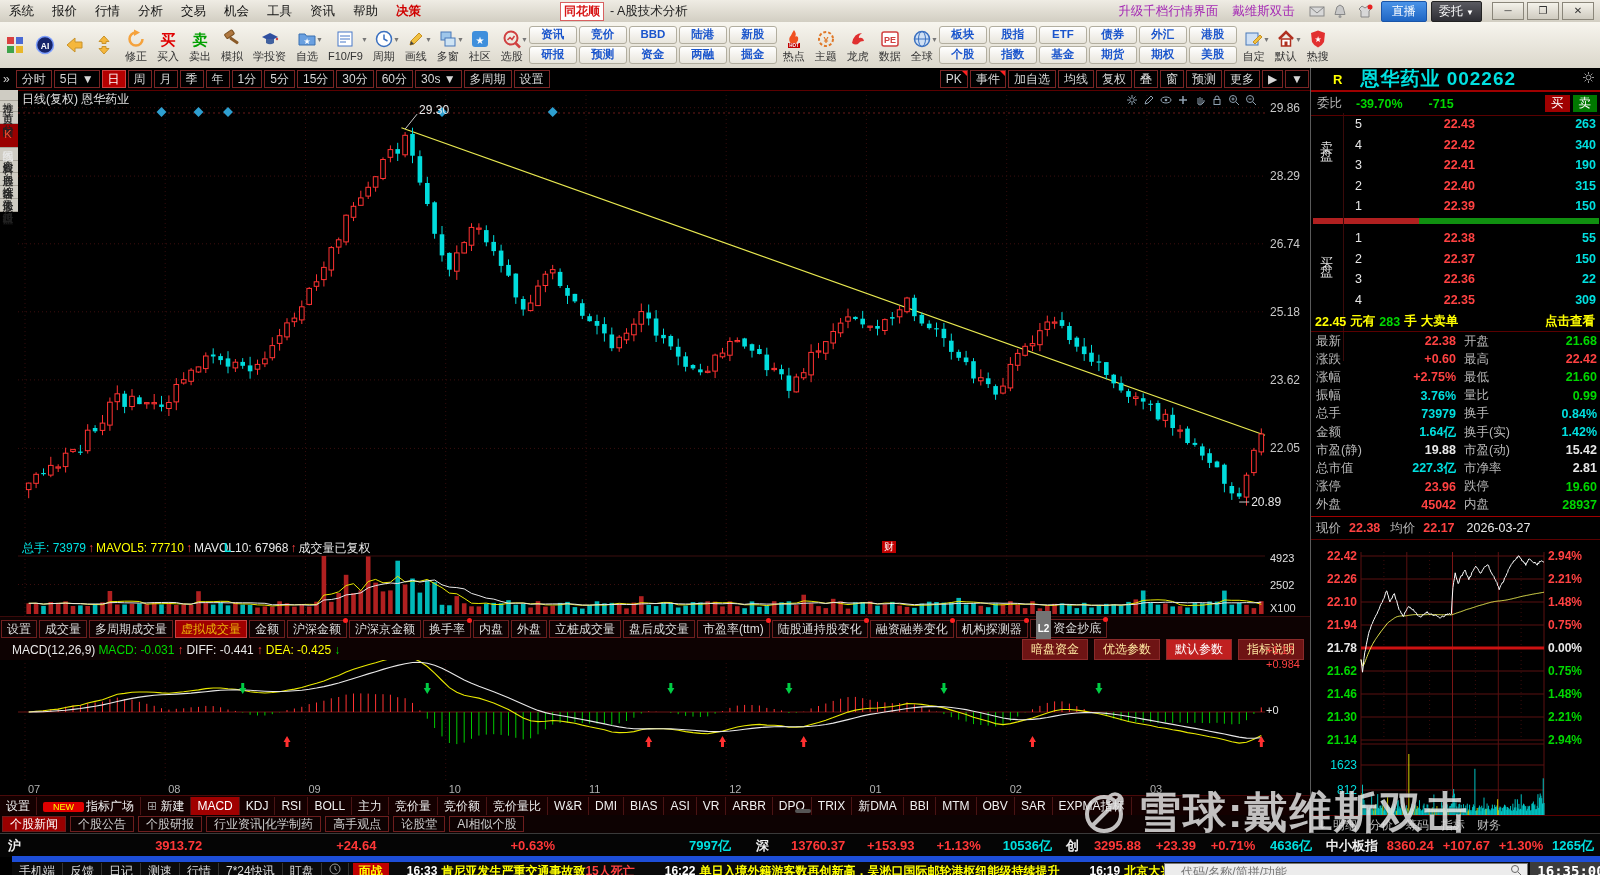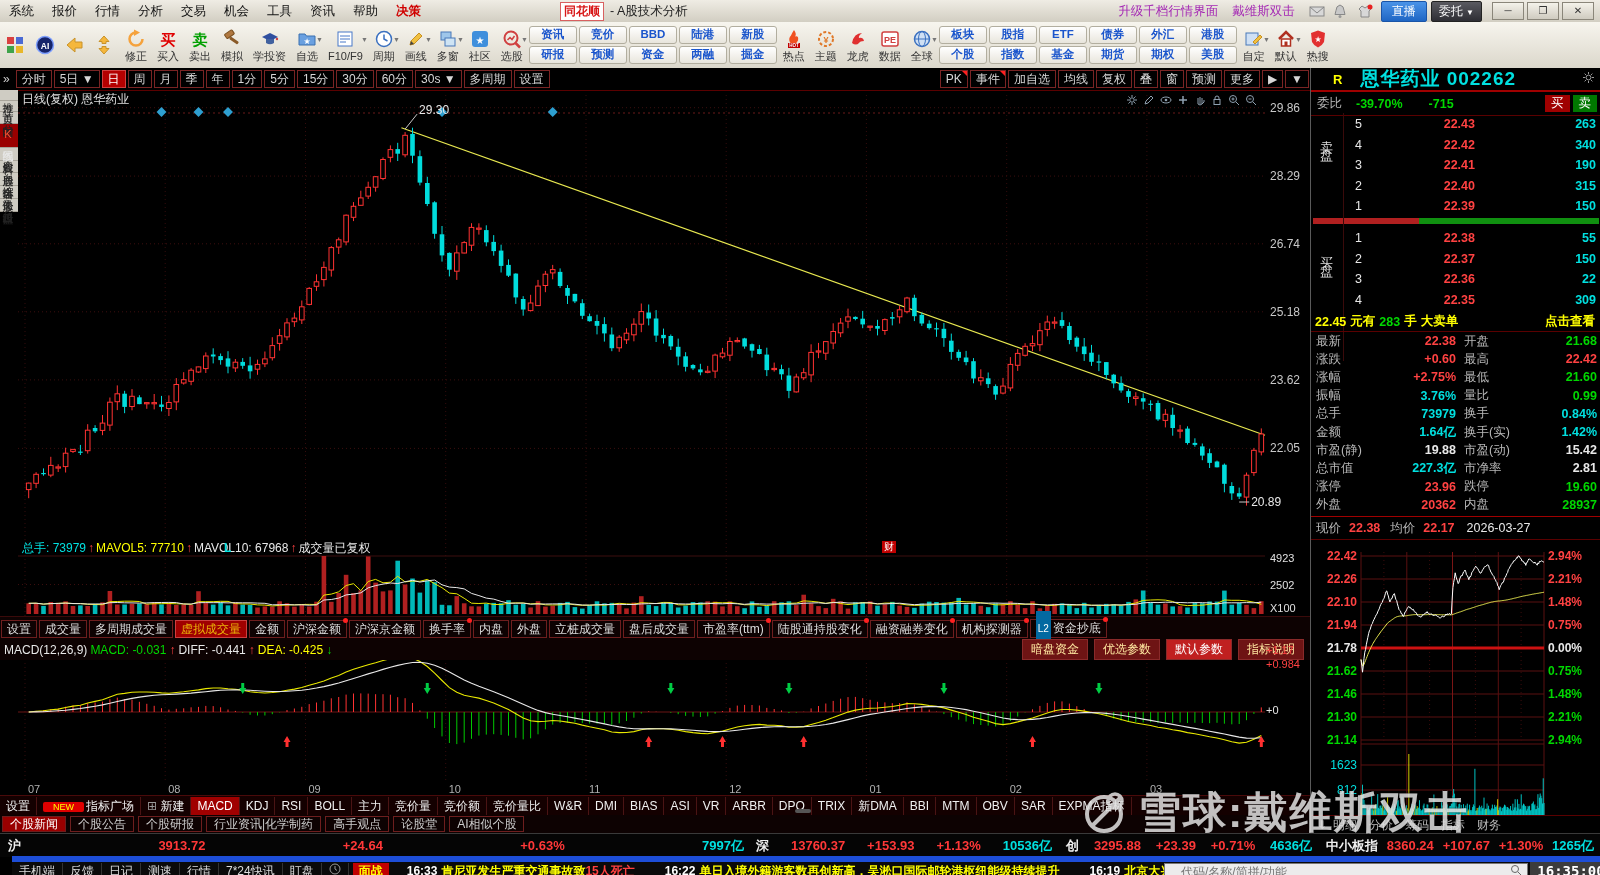--- a/index.html
+++ b/index.html
@@ -57,23 +57,23 @@
   #vol-header span{margin-right:2px;}
   #flagL{left:224px;top:541px;color:#00e0e0;font-weight:bold;font-size:12px;}
   #flag-cai{left:882px;top:541px;background:#c00000;color:#fff;font-size:10px;padding:0 2px;line-height:12px;}
   .tc-r{color:#ff4242;} .tc-g{color:#00d800;} .tc-c{color:#00e0e0;} .tc-w{color:#e8e8e8;} .tc-y{color:#ffff00;}
   
   #ind-tabs{left:0;top:616px;width:1310px;height:23px;background:#0d0202;display:flex;align-items:center;
     border-top:1px solid #3a0a0a;}
   .itab{border:1px solid #6e1e1e;color:#ddd;font-size:12px;padding:1px 5px;margin:0 1px;position:relative;line-height:14px;}
   .itab.sel{background:#a00000;color:#eab308;border-color:#cc4040;}
   .itab .dot{position:absolute;right:-2px;top:-3px;width:5px;height:5px;border-radius:50%;background:#ff2020;}
-  .l2badge{background:#0369a1;color:#fff;font-size:10px;font-weight:normal;padding:12px 2px;margin-right:2px;}
+  .l2badge{background:#737373;color:#fff;font-size:10px;font-weight:bold;padding:12px 2px;margin-right:2px;}
   #macd-header{left:0;top:639px;width:1310px;height:21px;background:#0d0202;display:flex;align-items:center;font-size:12px;}
-  #macd-header .left{margin-left:4px;}
+  #macd-header .left{margin-left:12px;}
   #macd-header span{margin-right:3px;}
   .mbtns{margin-left:auto;display:flex;margin-right:6px;justify-content:space-between;}
   .mbtn{background:#6e1414;color:#ffe8a0;font-size:12px;padding:1px 8px;margin-left:3px;border:1px solid #8a2a2a;}
   .mbtn.sel{background:#c02020;color:#fff;}
   .macd-ylabel{font-size:11px;position:absolute;left:1266px;}
   
   #bottom-tabs{left:0;top:795px;width:1310px;height:20px;background:#140000;display:flex;align-items:center;
     border-top:1px solid #4a0a0a;overflow:hidden;}
   .btab{color:#f0f0f0;font-size:12px;padding:0 6px;border-right:1px solid #4a1414;line-height:18px;position:relative;white-space:nowrap;}
   .btab.sel{background:#a00000;color:#fff;}
@@ -1419,21 +1419,21 @@
           <span class="qv2" style="color:#e8e8e8">2.81</span>
         </div>
         <div class="qrow">
           <span class="ql">涨停</span>
           <span class="qv1" style="color:#ff4242">23.96</span>
           <span class="ql2">跌停</span>
           <span class="qv2" style="color:#00d800">19.60</span>
         </div>
         <div class="qrow">
           <span class="ql">外盘</span>
-          <span class="qv1" style="color:#ff4242">20362</span>
+          <span class="qv1" style="color:#ff4242">45042</span>
           <span class="ql2">内盘</span>
           <span class="qv2" style="color:#00d800">28937</span>
         </div>
       </div>
     <div id="now-row">
       <span style="color:#b8b8b8;margin-left:5px;">现价</span>
       <span class="tc-r" style="margin-left:8px;font-weight:bold;">22.38</span>
       <span style="color:#b8b8b8;margin-left:10px;">均价</span>
       <span class="tc-r" style="margin-left:8px;font-weight:bold;">22.17</span>
       <span class="tc-w" style="margin-left:12px;">2026-03-27</span>
@@ -1736,21 +1736,21 @@
         <span class="rt">财务</span>
       </div>
   </div>
 
   <div id="statusbar" class="abs">
       <div class="seg" style="width: 748px; justify-content: space-between;">
         <span class="nm" style="margin-left:8px">沪</span>
         <span class="v">3913.72</span>
         <span class="v">+24.64</span>
         <span class="v">+0.63%</span>
-        <span class="amt" style="margin-right:4px">7997亿</span>
+        <span class="amt" style="margin-right:17px">7997亿</span>
       </div>
       <div class="seg" style="width: 310px; justify-content: space-between;">
         <span class="nm" style="margin-left:8px">深</span>
         <span class="v">13760.37</span>
         <span class="v">+153.93</span>
         <span class="v">+1.13%</span>
         <span class="amt" style="margin-right:6px">10536亿</span>
       </div>
       <div class="seg" style="width: 260px; justify-content: space-between;">
         <span class="nm" style="margin-left:8px">创</span>

